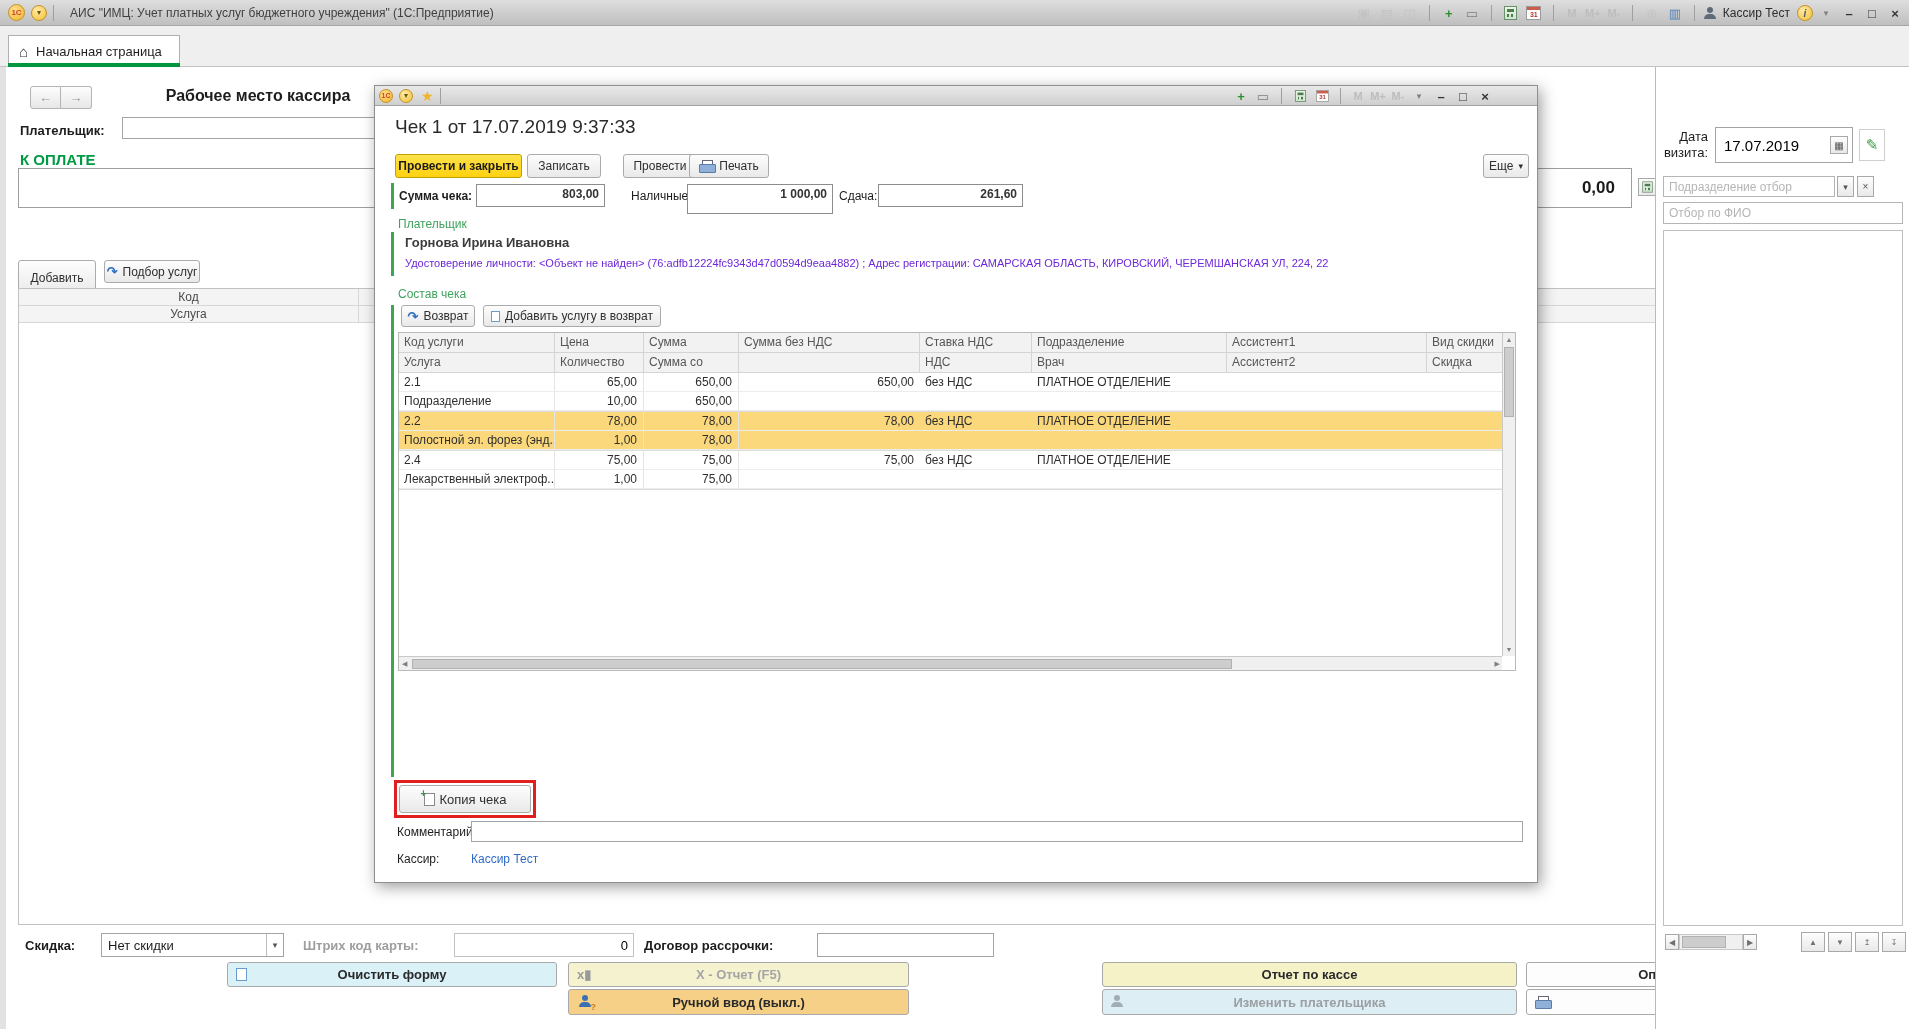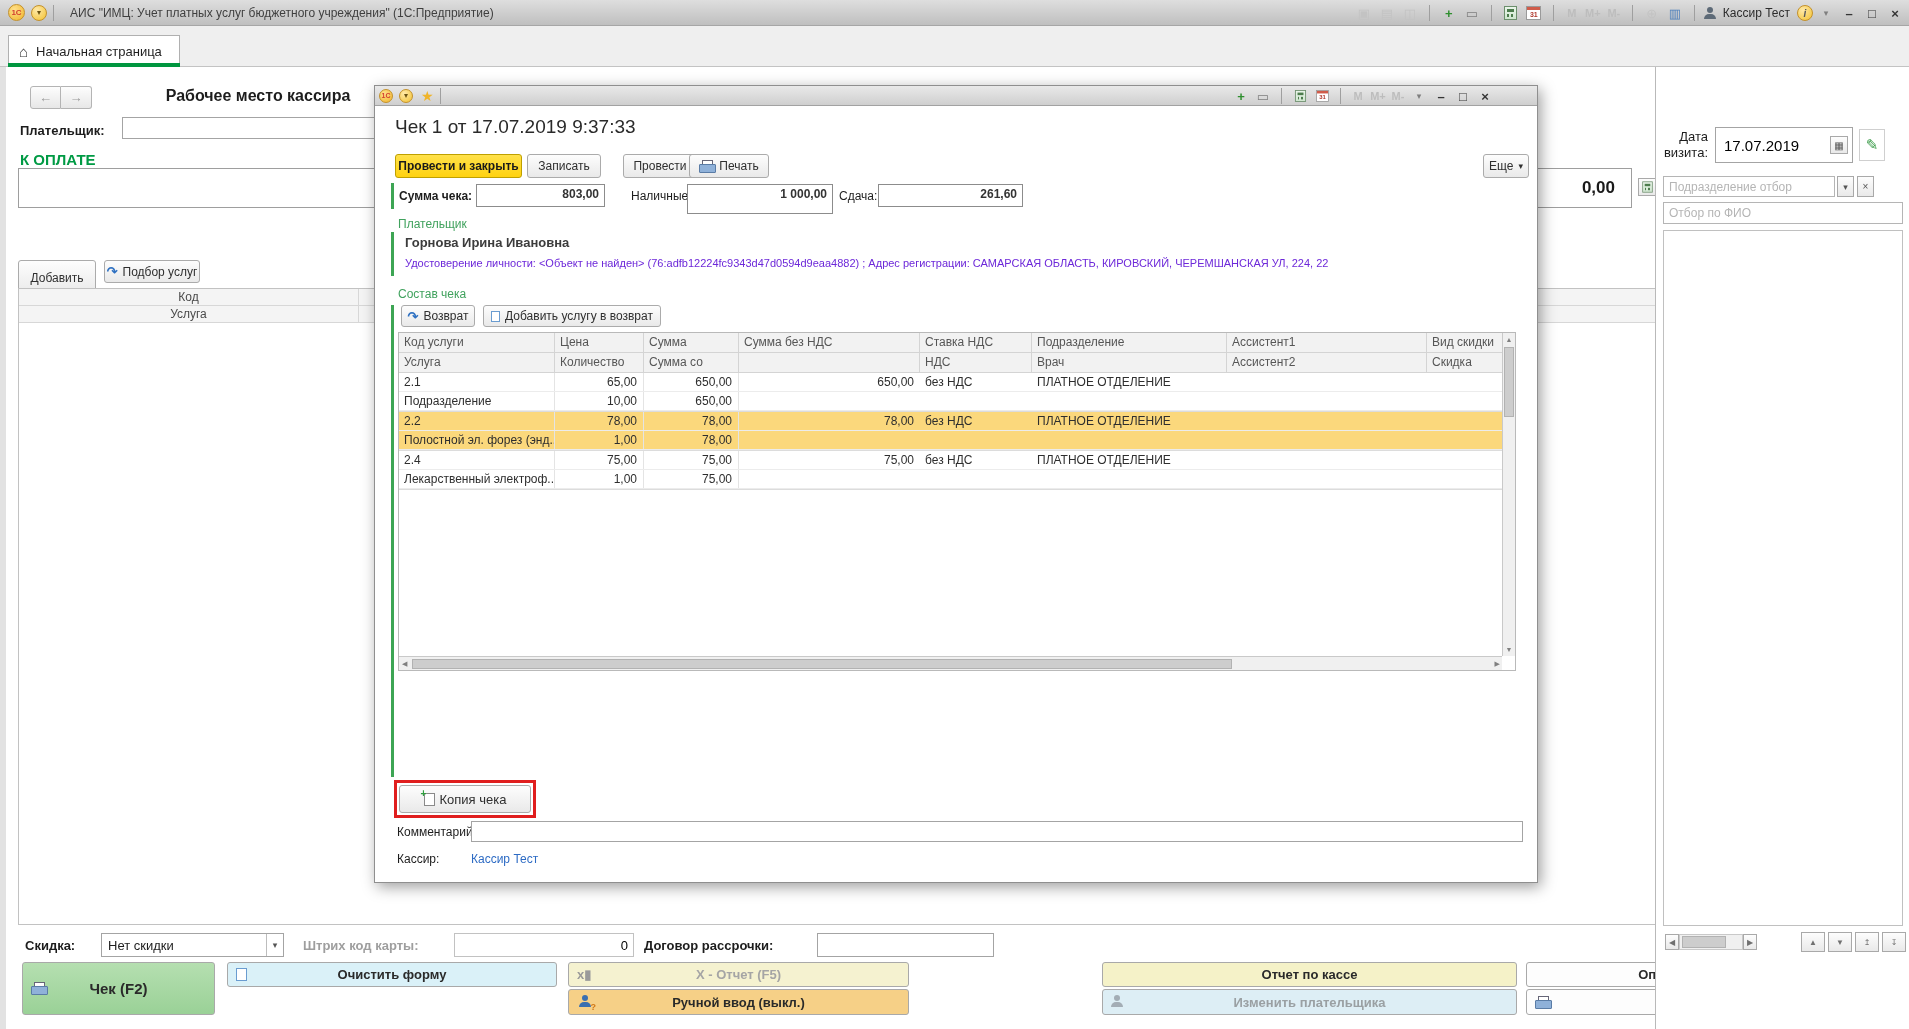--- a/index.html
+++ b/index.html
@@ -218,24 +218,20 @@
     <div class="abs combo" style="left:95px;top:866px;width:183px;height:24px">
       <span class="val">Нет скидки</span>
       <span class="arr">▾</span>
     </div>
     <div class="abs lbl-gray" style="left:297px;top:871px">Штрих код карты:</div>
     <input class="abs plain-input" style="left: 448px; top: 866px; width: 180px; height: 24px; text-align: right; border-color: rgb(194, 194, 194);" value="0">
     <div class="abs lbl-b" style="left:638px;top:871px">Договор рассрочки:</div>
     <input class="abs plain-input" style="left: 811px; top: 866px; width: 177px; height: 24px;">
   </div>
 
-  <div class="hb bigfont" style="left:22px;top:962px;width:193px;height:53px;background:linear-gradient(#b5dfb0,#9ad197)">
-    <span class="ico-l prn"></span>
-    <span>Чек (F2)</span>
-  </div>
   <div class="hb" style="left:227px;top:962px;width:330px;height:25px;background:#daf1f8">
     <span class="ico-l page-ico"></span>
     <span>Очистить форму</span>
   </div>
   <div class="hb" style="left:568px;top:962px;width:341px;height:25px;background:#f5f2d0;color:#a5a5a5">
     <span class="ico-l xrep">x▮</span>
     <span>X - Отчет (F5)</span>
   </div>
   <div class="hb" style="left:568px;top:989px;width:341px;height:26px;background:#f6d087">
     <span class="ico-l" style="position:absolute;left:10px"><span class="person blue"></span><span class="qmark">?</span></span>

